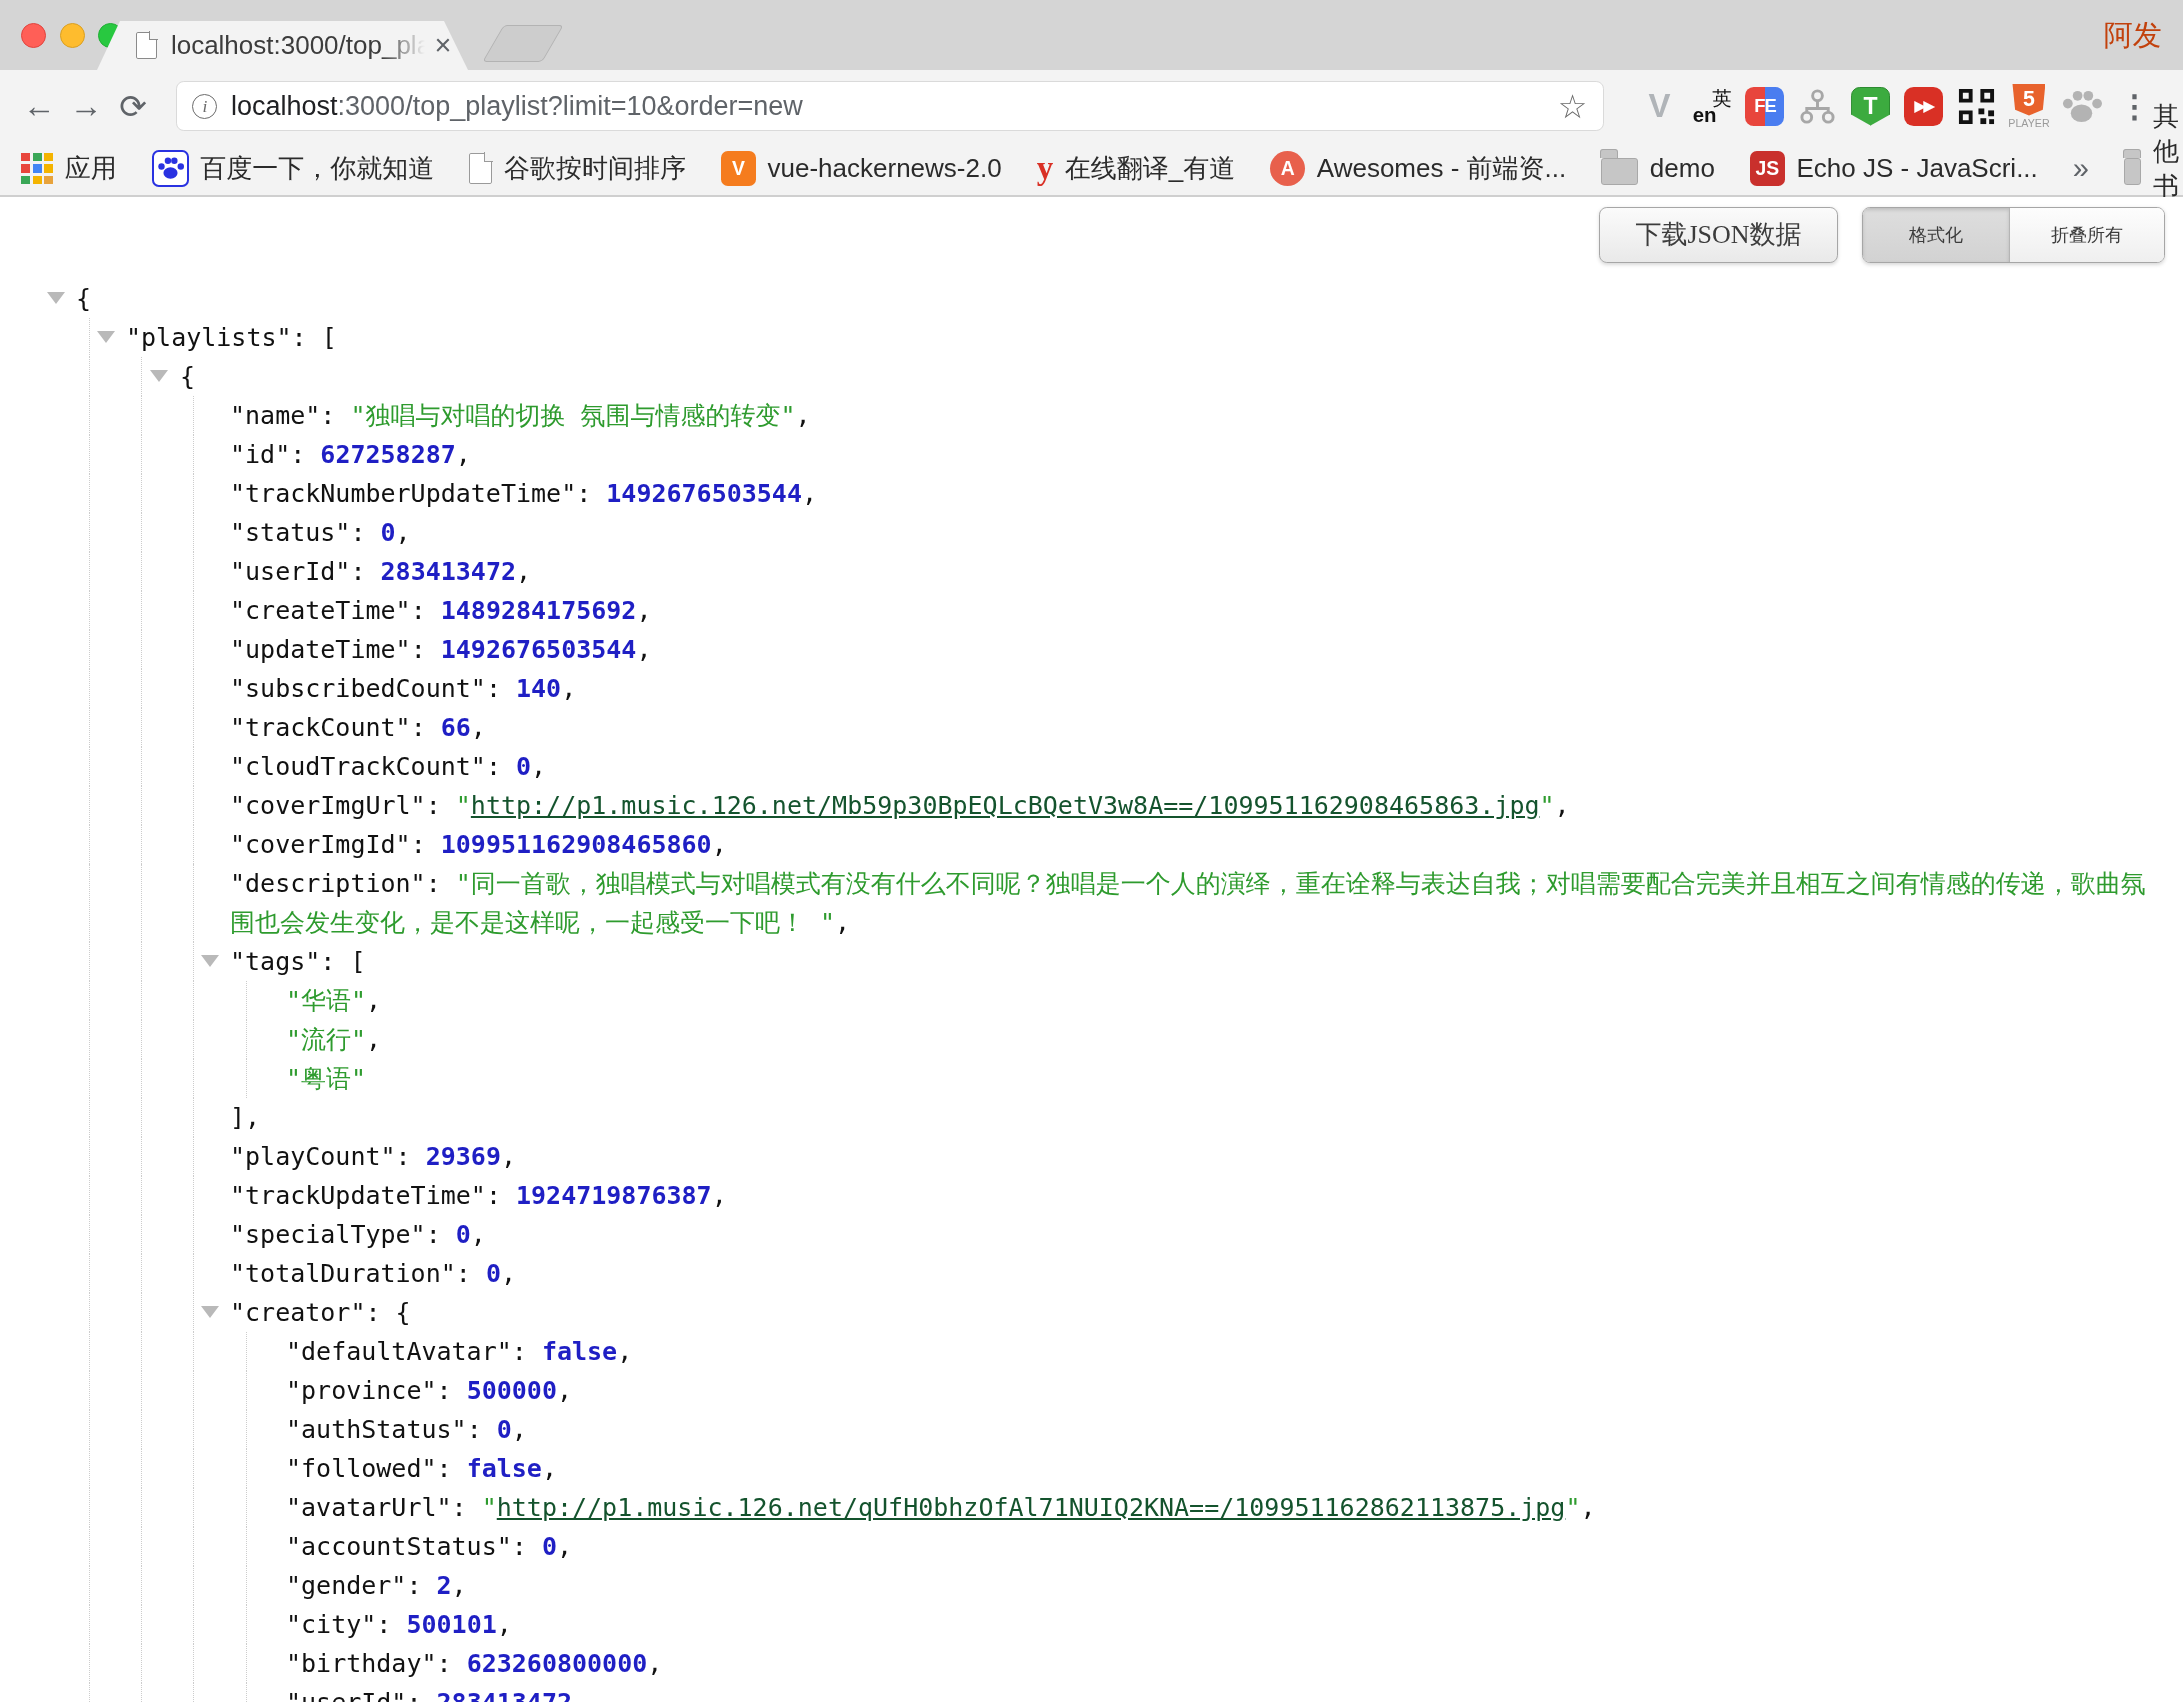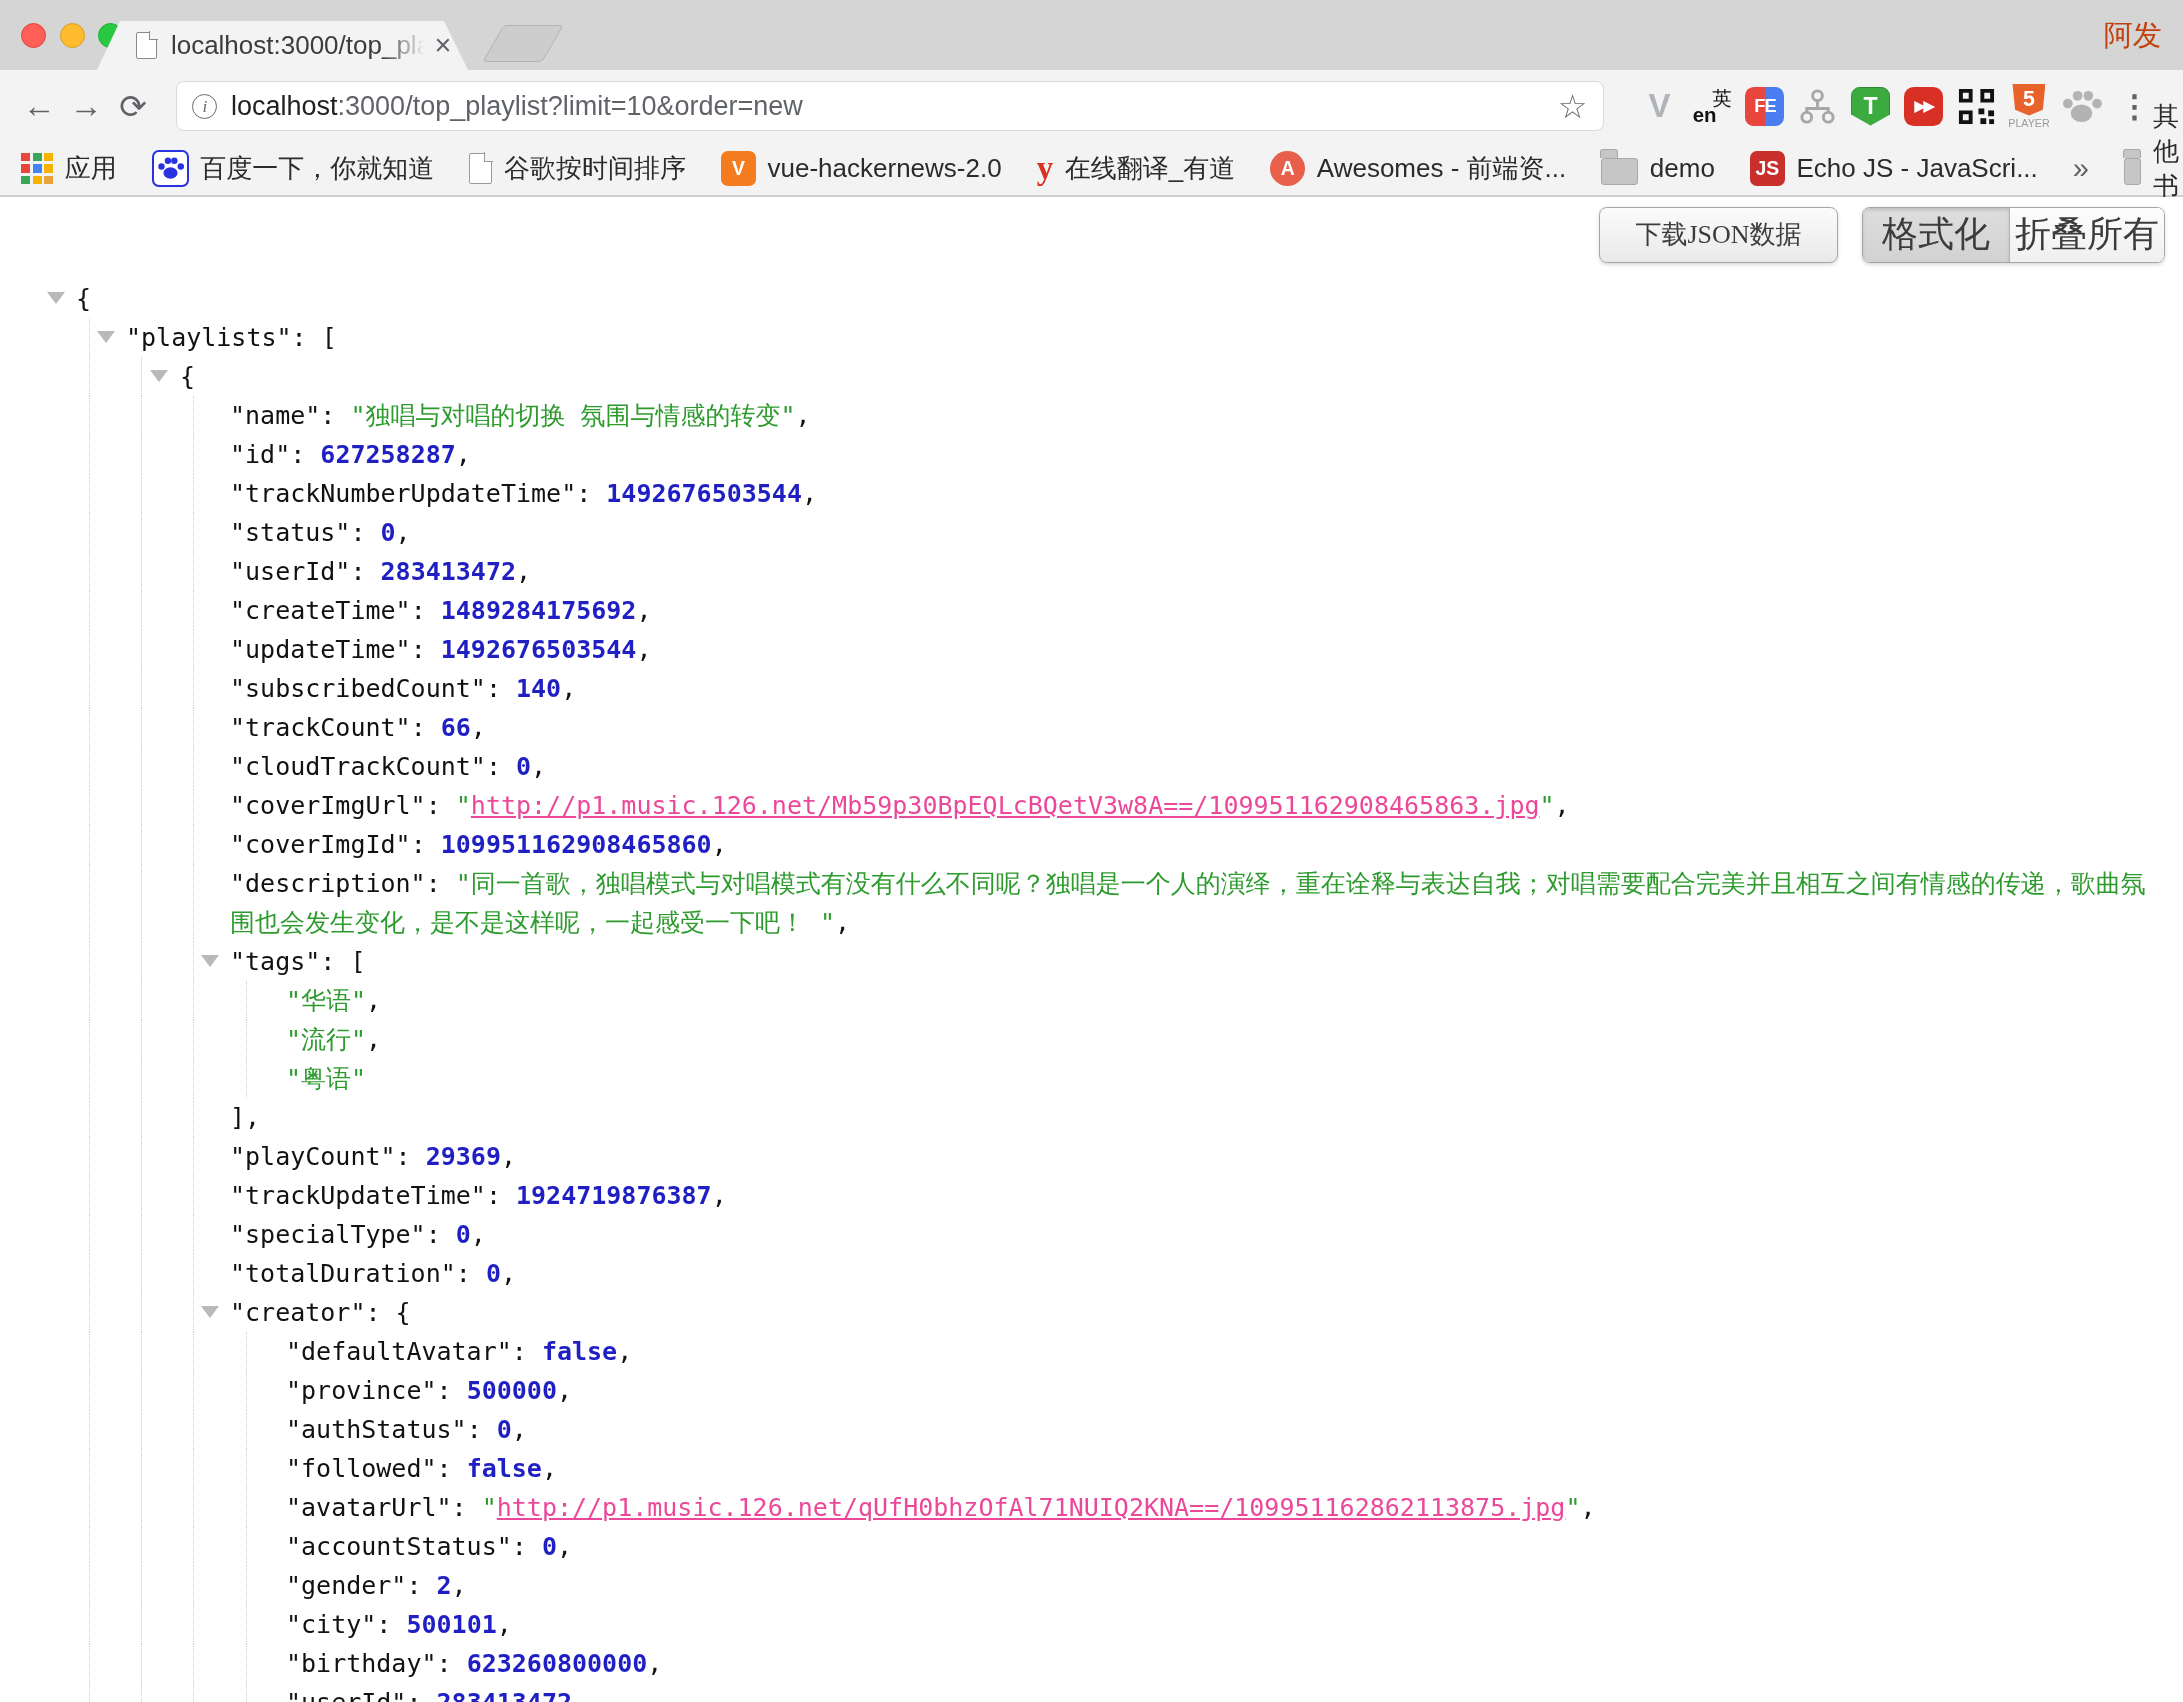--- a/index.html
+++ b/index.html
@@ -62,34 +62,34 @@
   .bm-chevron { margin-left:auto; font-size:29px; color:#5f6368; }
   .bm-other { display:flex; align-items:center; gap:11.6px; font-size:26px; color:#2b2b2b; }
 
   
   .page { position:relative; height:1505px; background:#fff; overflow:hidden; }
   .btn { position:absolute; top:9.7px; height:56px; border:1.9px solid #a6a6a6; border-radius:7.8px;
          background:linear-gradient(#fbfbfb,#e9e9e9); box-shadow:0 1.9px 3.9px rgba(0,0,0,.15);
          font-size:26px; color:#3c3c3c; display:flex; align-items:center; justify-content:center; }
   .btn-download { left:1599px; width:239px;font-family:Liberation Serif, serif; }
   .seg { position:absolute; top:9.7px; left:1862px; width:303px; height:56px; border:1.9px solid #a6a6a6; border-radius:7.8px; box-shadow:0 1.9px 3.9px rgba(0,0,0,.15); display:flex; overflow:hidden; }
-  .seg span { display:flex; align-items:center; justify-content:center; font-size:36px; color:#3c3c3c; }
+  .seg span { display:flex; align-items:center; justify-content:center; font-size:18px; color:#3c3c3c; }
   .seg-on { width:147px; background:linear-gradient(#dedede,#d2d2d2); box-shadow:inset 0 1.9px 3.9px rgba(0,0,0,.15); border-right:1.9px solid #b5b5b5; }
   .seg-off { flex:1; background:linear-gradient(#fdfdfd,#efefef); }
 
   
   .json { padding-top:82px; font-family:"DejaVu Sans Mono", monospace; font-size:25px; line-height:39px; color:#111; }
   .jrow { position:relative; white-space:pre-wrap; padding-right:25px; word-break:break-all; }
   .guide { position:absolute; top:0; bottom:0; width:0; border-left:1.9px dotted #ccc; }
   .tri { position:absolute; top:12.6px; width:0; height:0; border-left:9.7px solid transparent; border-right:9.7px solid transparent; border-top:12.6px solid #b9b9b9; }
   .tk { color:#111; }
   .tp { color:#111; }
   .ts { color:#2e9b2e; }
   .tn { color:#1f1fc4; font-weight:bold; }
-  .ta { color:#ec4899; text-decoration:underline;margin-top:28px; }
+  .ta { color:#14532d; text-decoration:underline;margin-top:28px; }
 </style>
 </head>
 <body>
 
 <div class="screen">
 
   <div class="tabstrip">
     <div class="traffic">
       <i class="tl-red"></i>
       <i class="tl-yellow"></i>

